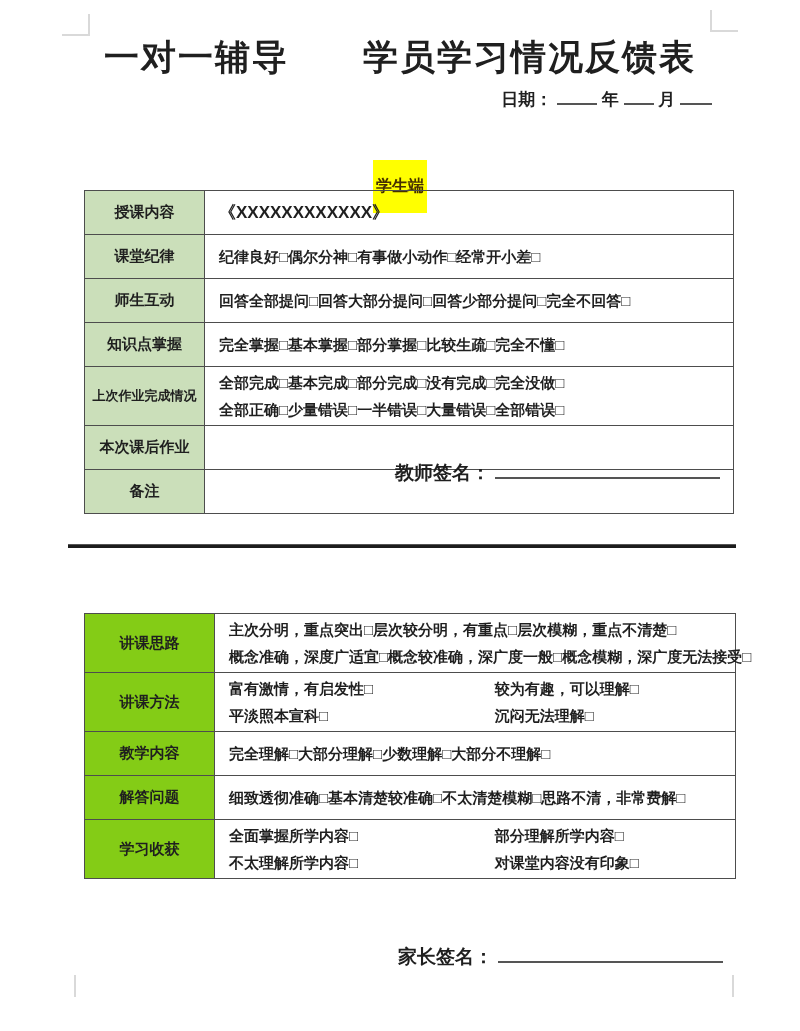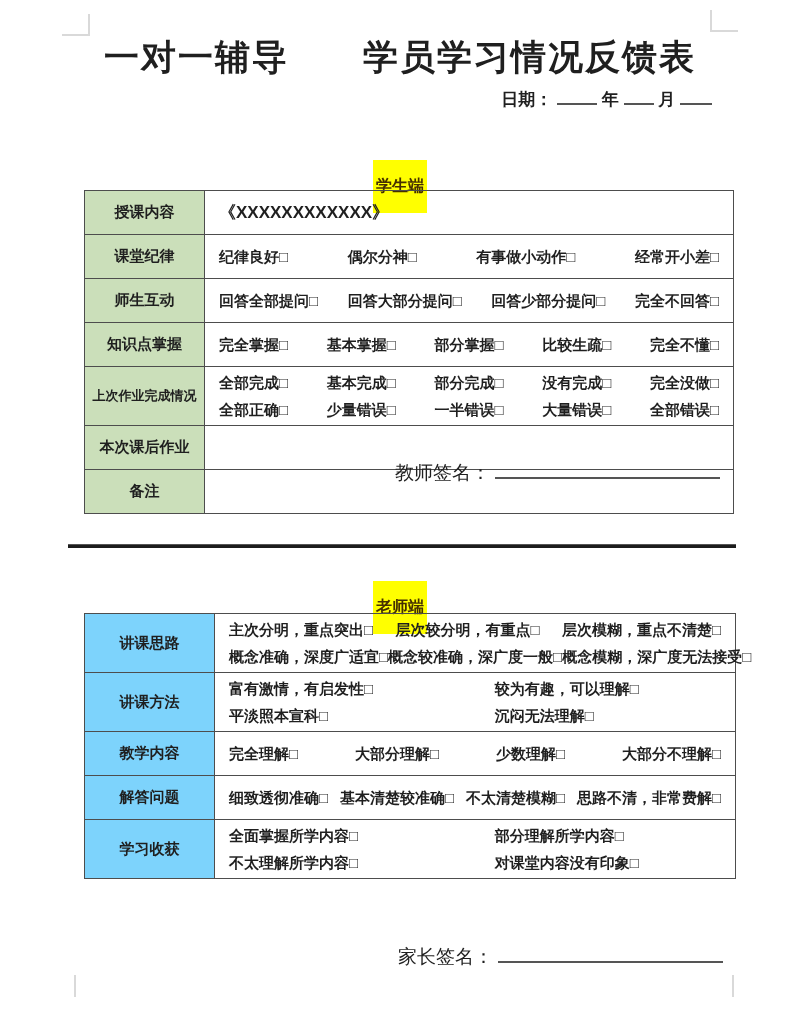--- a/index.html
+++ b/index.html
@@ -51,30 +51,30 @@
   #student-table{top:190px;width:650px;}
   #teacher-table{top:613px;width:652px;}
   .form-table th,.form-table td{border:1px solid #4d4d4d;vertical-align:middle;}
   .form-table th{
     width:115px;text-align:center;font-weight:bold;font-size:15px;padding:12px 2px;
     white-space:nowrap;
   }
   #teacher-table th{width:125px;}
   .form-table th.long{font-size:13px;}
   #student-table th{background:#cbdfba;}
-  #teacher-table th{background:#7dd3fc;}
+  #teacher-table th{background:#84cc16;}
   .form-table td{padding:2px 14px;height:30px;margin-left:9px;}
   .opt-line{line-height:27px;min-height:27px;}
-  .opt-line.spread{display:flex;justify-content:space-between;}
+  .opt-line.spread{display:flex;justify-content:flex-start;}
   .opt-line.cols2{display:grid;grid-template-columns:54% 46%;justify-items:start;}
   .opt{white-space:nowrap;}
   .cb{display:inline;}
   .content-text{font-size:17px;}
 
-  .sign-row{position:absolute;font-size:19px;font-weight:normal;white-space:nowrap;}
+  .sign-row{position:absolute;font-size:19px;font-weight:bold;white-space:nowrap;}
   .sign-teacher{top:460px;left:395px;}
   .sign-parent{top:944px;left:398px;}
   .blank.b-sign{width:225px;border-bottom-width:2px;height:17px;}
 
   .divider{position:absolute;top:544px;left:68px;width:668px;height:3px;background:#1c1c1c;border-top:1px solid #555;}
 </style>
 </head>
 <body>
 
 <div id="page">
@@ -172,23 +172,20 @@
       </tbody>
   </table>
 
   <div class="sign-row sign-teacher">
     <span>教师签名：</span>
     <span class="blank b-sign"></span>
   </div>
 
   <div class="divider"></div>
 
-  <div class="section-heading sh-teacher">
-    <span>老师端</span>
-  </div>
 
   <table class="form-table" id="teacher-table">
     <tbody>
         <tr>
           <th>讲课思路</th>
           <td>
             <div class="opt-line spread">
               <span class="opt"><span>主次分明，重点突出</span><span class="cb">□</span></span>
               <span class="opt"><span>层次较分明，有重点</span><span class="cb">□</span></span>
               <span class="opt"><span>层次模糊，重点不清楚</span><span class="cb">□</span></span>

